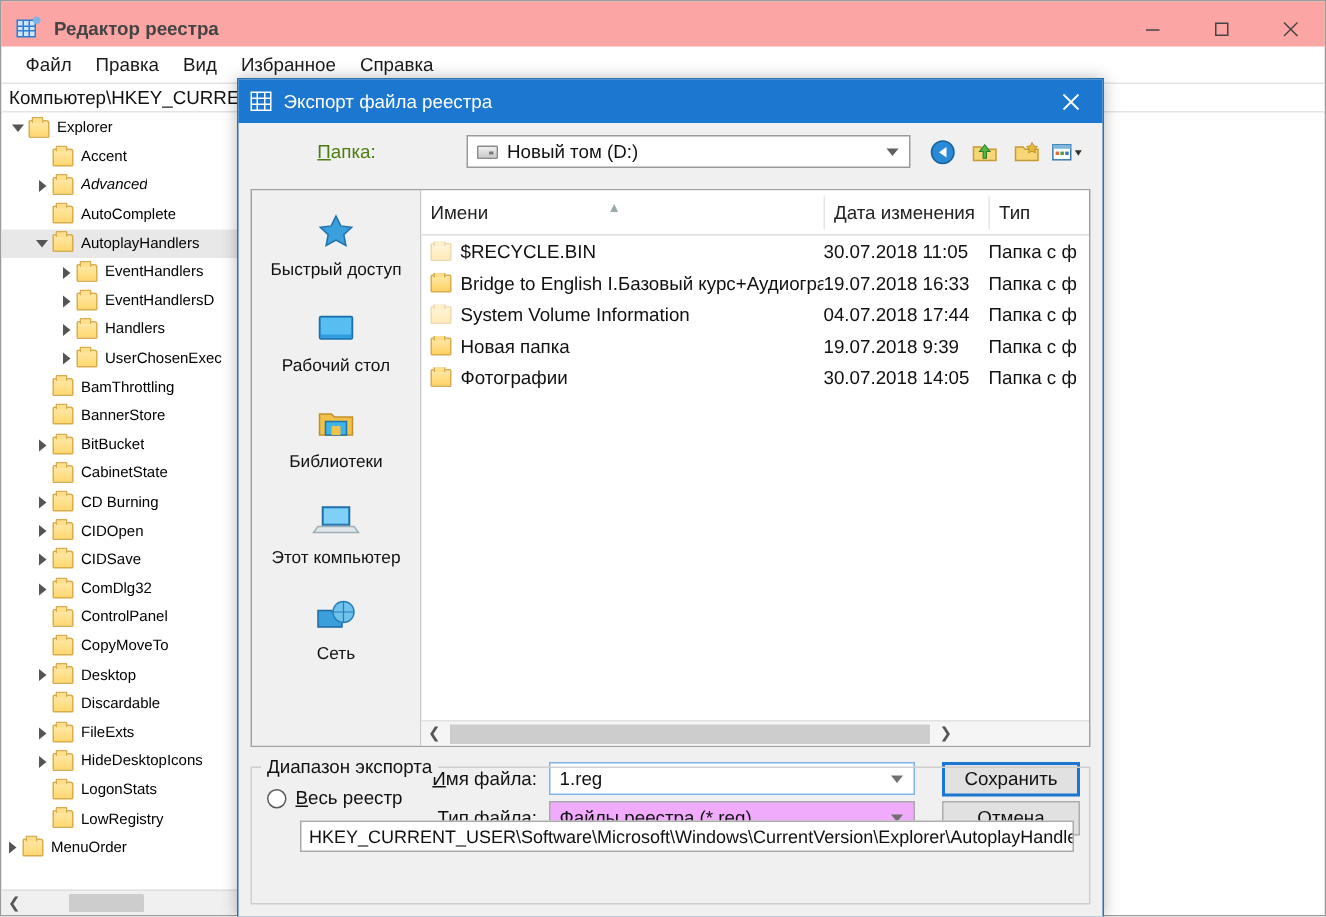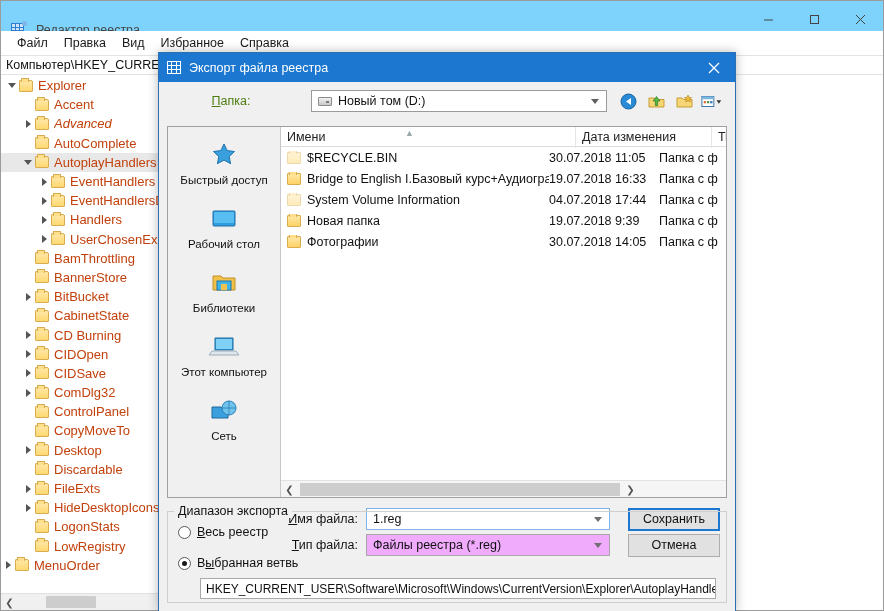--- a/index.html
+++ b/index.html
@@ -13,22 +13,22 @@
   #app {
     position: relative;
     width: 884px; height: 611px;
     background: #ffffff;
     border: 1px solid #9b9b9b;
   }
 
   
   .titlebar {
     position: absolute; top: 0; left: 0; right: 0; height: 36px;
-    background: #7dd3fc;
-    display: flex; align-items: flex-end;
+    background: #fca5a5;
+    display: flex; align-items: center; font-weight: bold;
   }
   .title-icon {
     width: 16px; height: 16px; margin-left: 10px; margin-right: 9px;
     position: relative; flex: none;
   }
   .title-icon .grid {
     position: absolute; left: 0; top: 2px; width: 13px; height: 12px;
     background: #2a7fd4;
     display: grid; grid-template-columns: repeat(3,1fr); grid-template-rows: repeat(3,1fr);
     gap: 1px; padding: 1px;
@@ -72,21 +72,21 @@
     width: 172px; flex: none; background: #ffffff;
     border-right: 1px solid #d8d8d8;
     position: relative; overflow: hidden;
   }
   .tree-scroll { position: absolute; top:0; left:0; right:0; bottom: 17px; overflow: hidden; }
   .value-pane { flex: 1; background: #ffffff; position: relative; }
 
   
   .trow {
     height: 19.2px; display: flex; align-items: center;
-    white-space: nowrap; font-size: 13px; color: #c2410c;
+    white-space: nowrap; font-size: 10px; color: #000000;
     position: relative;
   }
   .trow.sel { background: #e8e8e8; }
   .chev {
     width: 14px; flex: none; display: flex; align-items: center; justify-content: center;
     color: #606060; font-size: 9px; line-height: 1;
   }
   .chev.open::before { content: ""; border-left: 4px solid transparent; border-right: 4px solid transparent; border-top: 5px solid #555; }
   .chev.closed::before { content: ""; border-top: 4px solid transparent; border-bottom: 4px solid transparent; border-left: 5px solid #555; }
   .chev.none::before { content: ""; }
@@ -184,22 +184,22 @@
   }
   .place {
     height: 64px; display: flex; flex-direction: column; align-items: center;
     justify-content: flex-start; padding-top: 4px;
   }
   .place .plabel { font-size: 11.5px; color: #111; margin-top: 3px; text-align: right; }
   .place .picon { height: 32px; display:flex; align-items:center; justify-content:center; }
 
   .filelist { flex: 1; position: relative; background: #fff; overflow: hidden; }
   .fl-head {
-    display: flex; height: 20px; border-bottom: 1px solid #dcdcdc;
-    font-size: 12.5px; color: #222; align-items: center; background: #fff; gap: 26px;
+    display: flex; height: 30px; border-bottom: 1px solid #dcdcdc;
+    font-size: 12.5px; color: #222; align-items: center; background: #fff;
   }
   .fl-head .col { padding-left: 6px; position: relative; height: 22px; line-height: 22px; }
   .fl-head .col + .col { border-left: 1px solid #e6e6e6; }
   .col-name { width: 268px; flex: none; }
   .col-date { width: 110px; flex: none; }
   .col-type { flex: 1; }
   .sortmark {
     position: absolute; left: 124px; top: -4px; color: #9aa; font-size: 9px;
   }
   .frow {
@@ -669,24 +669,18 @@
       </div>
 
       <div class="group">
         <div class="group-title">Диапазон экспорта</div>
         <div class="radio-row">
           <span class="radio"></span>
           <span class="radio-label">
             <u>В</u><span>есь реестр</span>
           </span>
         </div>
-        <div class="radio-row">
-          <span class="radio on"></span>
-          <span class="radio-label">
-            <span>В</span><u>ы</u><span>бранная ветвь</span>
-          </span>
-        </div>
         <div class="pathbox">HKEY_CURRENT_USER\Software\Microsoft\Windows\CurrentVersion\Explorer\AutoplayHandlers</div>
       </div>
 
     </div>
   </div>
 </div>
 
 </body></html>

